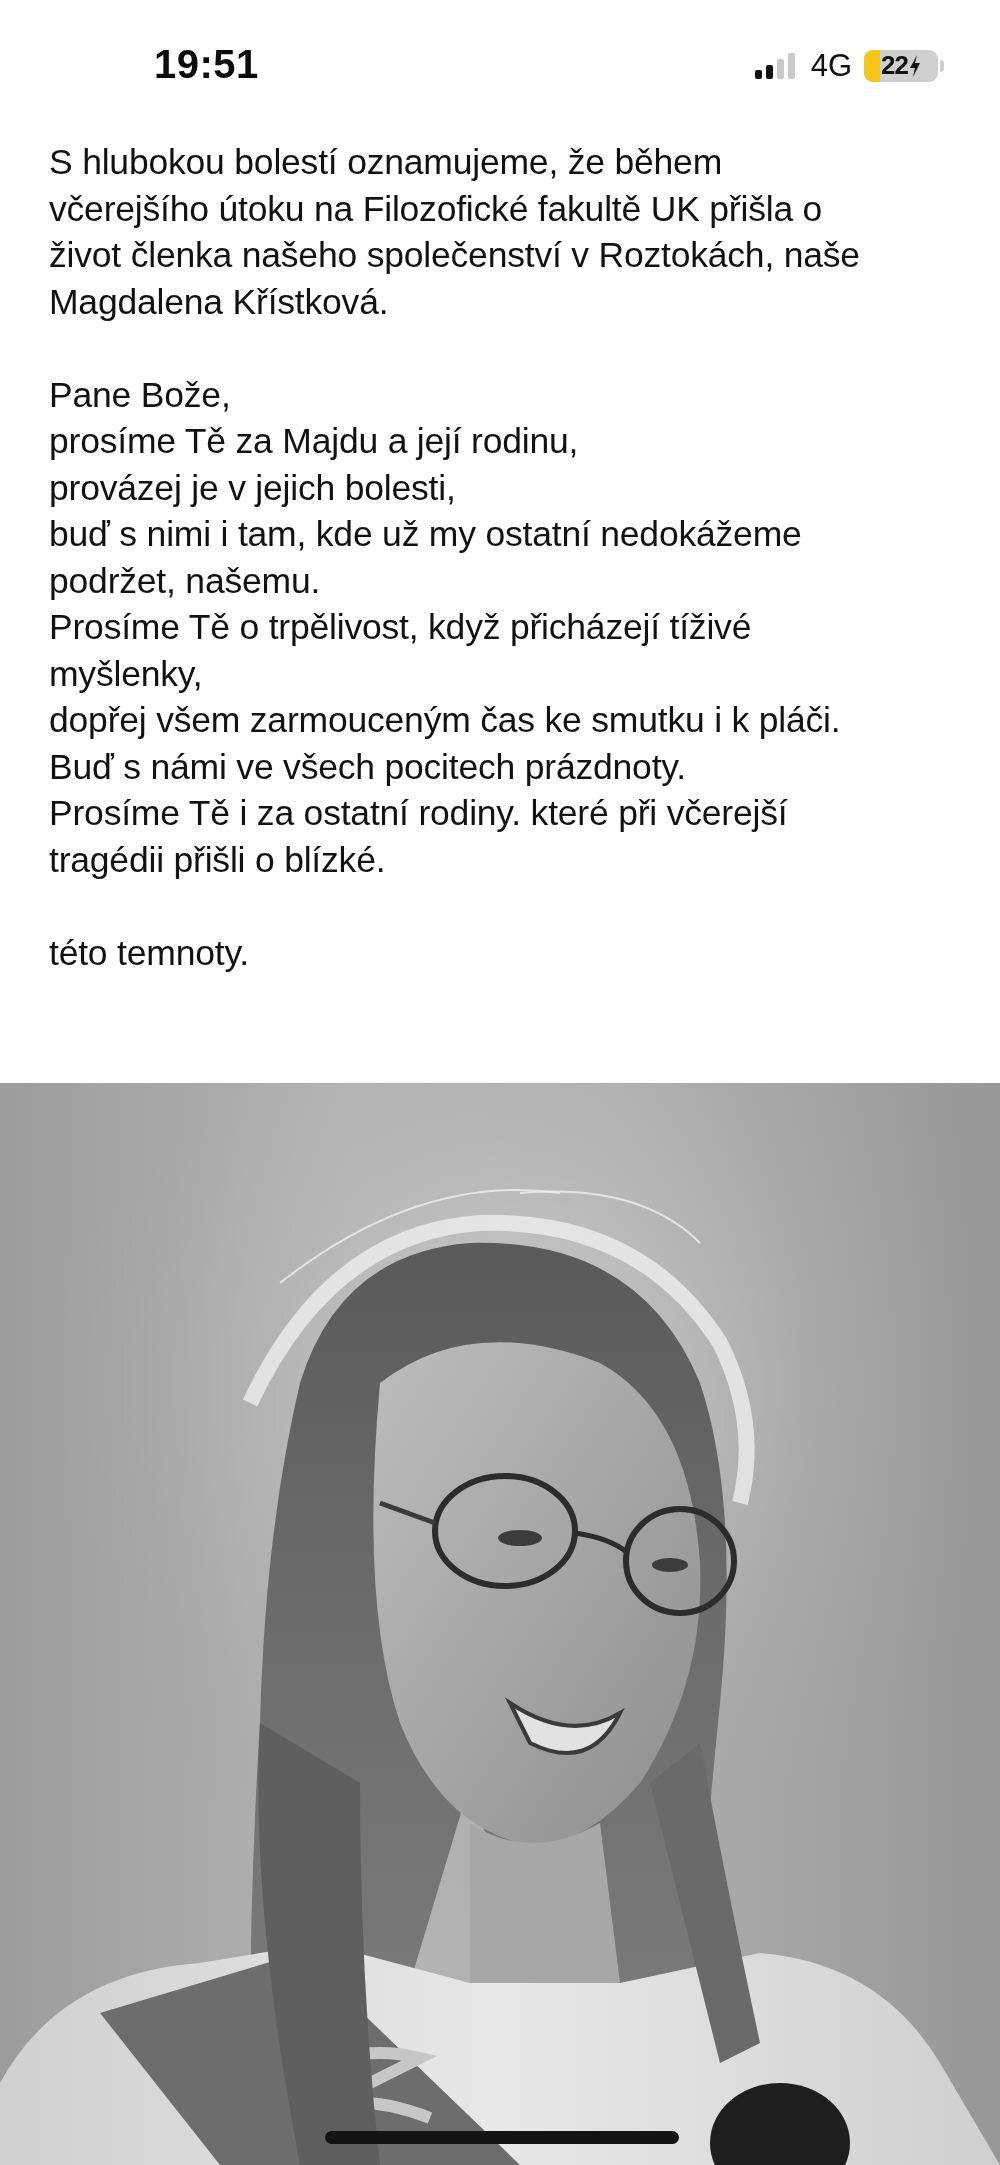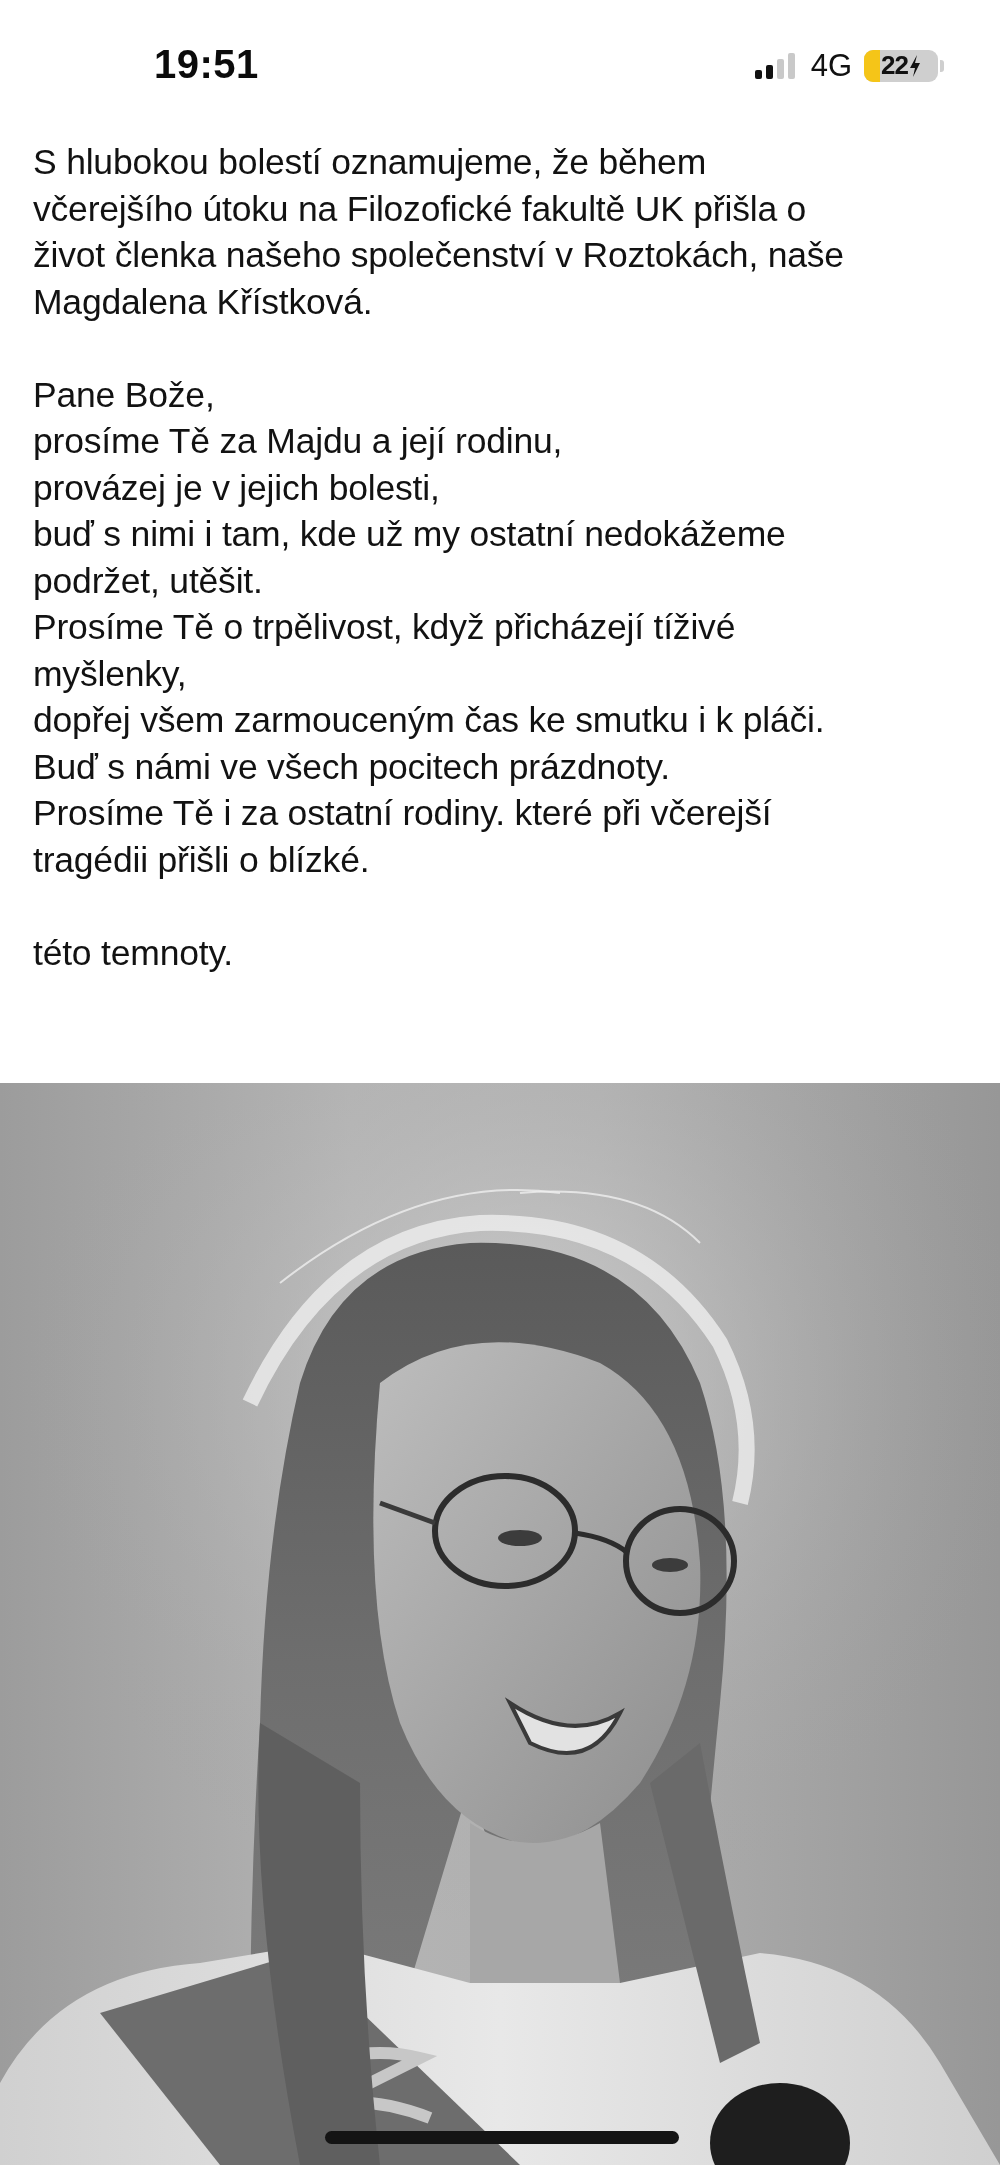--- a/index.html
+++ b/index.html
@@ -109,20 +109,21 @@
       width: 955px;
       font-size: 35.5px;
       line-height: 46.5px;
       color: #121212;
       letter-spacing: -0.2px;
     }
     .message .line {
       display: block;
       white-space: nowrap;
       height: 46.5px;
+      margin-left: 16px;
     }
     .message .gap { display: block; height: 46.5px; }
     
     .photo {
       position: absolute;
       left: 0;
       top: 1083px;
       width: 1000px;
       height: 1082px;
       overflow: hidden;
@@ -174,21 +175,21 @@
       <span class="line">včerejšího útoku na Filozofické fakultě UK přišla o</span>
       <span class="line">život členka našeho společenství v Roztokách, naše</span>
       <span class="line">Magdalena Křístková.</span>
     </div>
     <span class="gap"></span>
     <div>
       <span class="line">Pane Bože,</span>
       <span class="line">prosíme Tě za Majdu a její rodinu,</span>
       <span class="line">provázej je v jejich bolesti,</span>
       <span class="line">buď s nimi i tam, kde už my ostatní nedokážeme</span>
-      <span class="line">podržet, utěšit.</span>
+      <span class="line">podržet, našemu.</span>
       <span class="line">Prosíme Tě o trpělivost, když přicházejí tíživé</span>
       <span class="line">myšlenky,</span>
       <span class="line">dopřej všem zarmouceným čas ke smutku i k pláči.</span>
       <span class="line">Buď s námi ve všech pocitech prázdnoty.</span>
       <span class="line">Prosíme Tě i za ostatní rodiny. které při včerejší</span>
       <span class="line">tragédii přišli o blízké.</span>
     </div>
     <span class="gap"></span>
     <div>
       <span class="line">této temnoty.</span>

